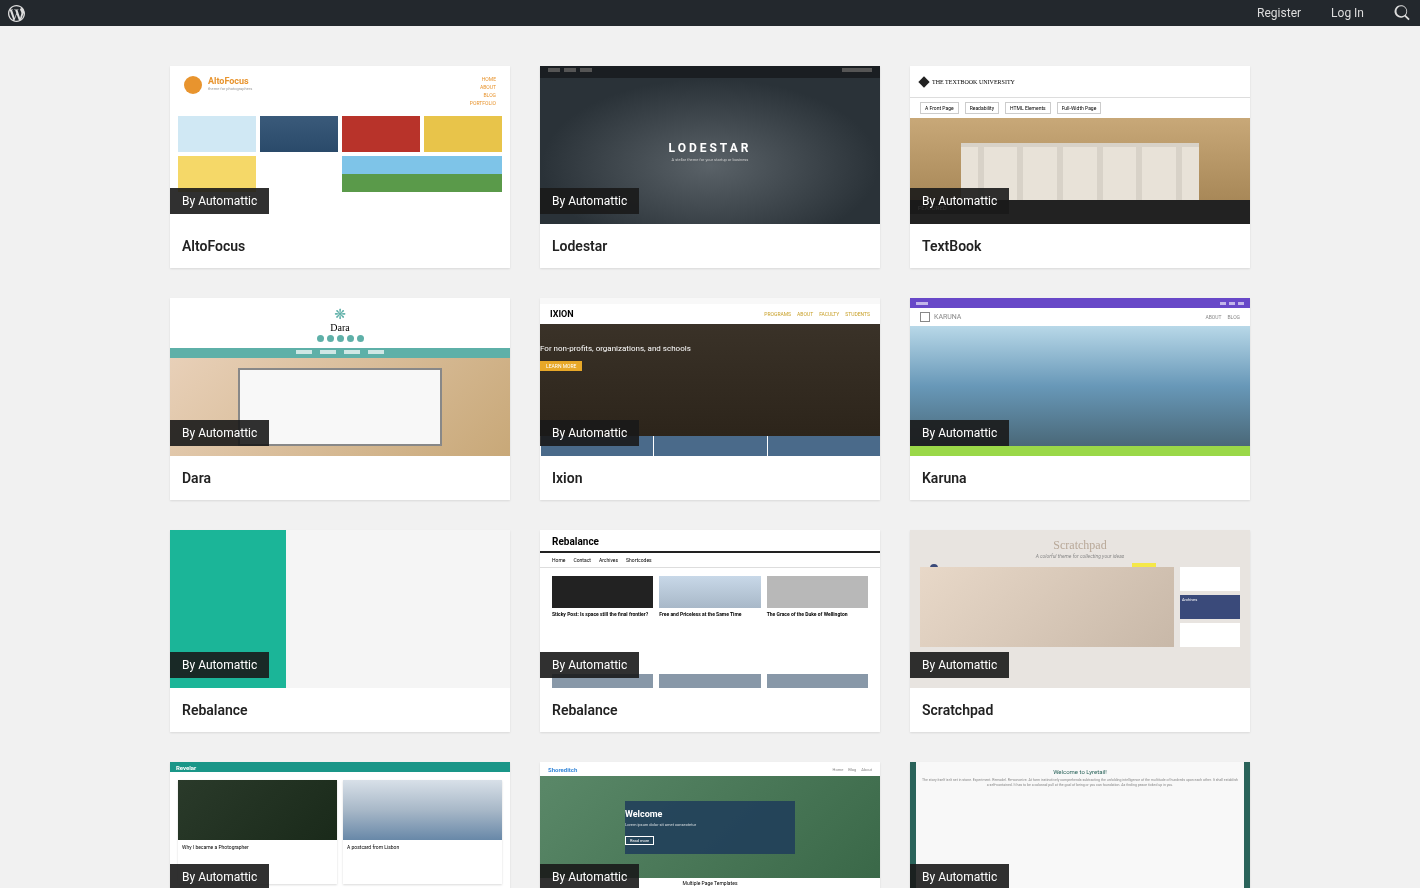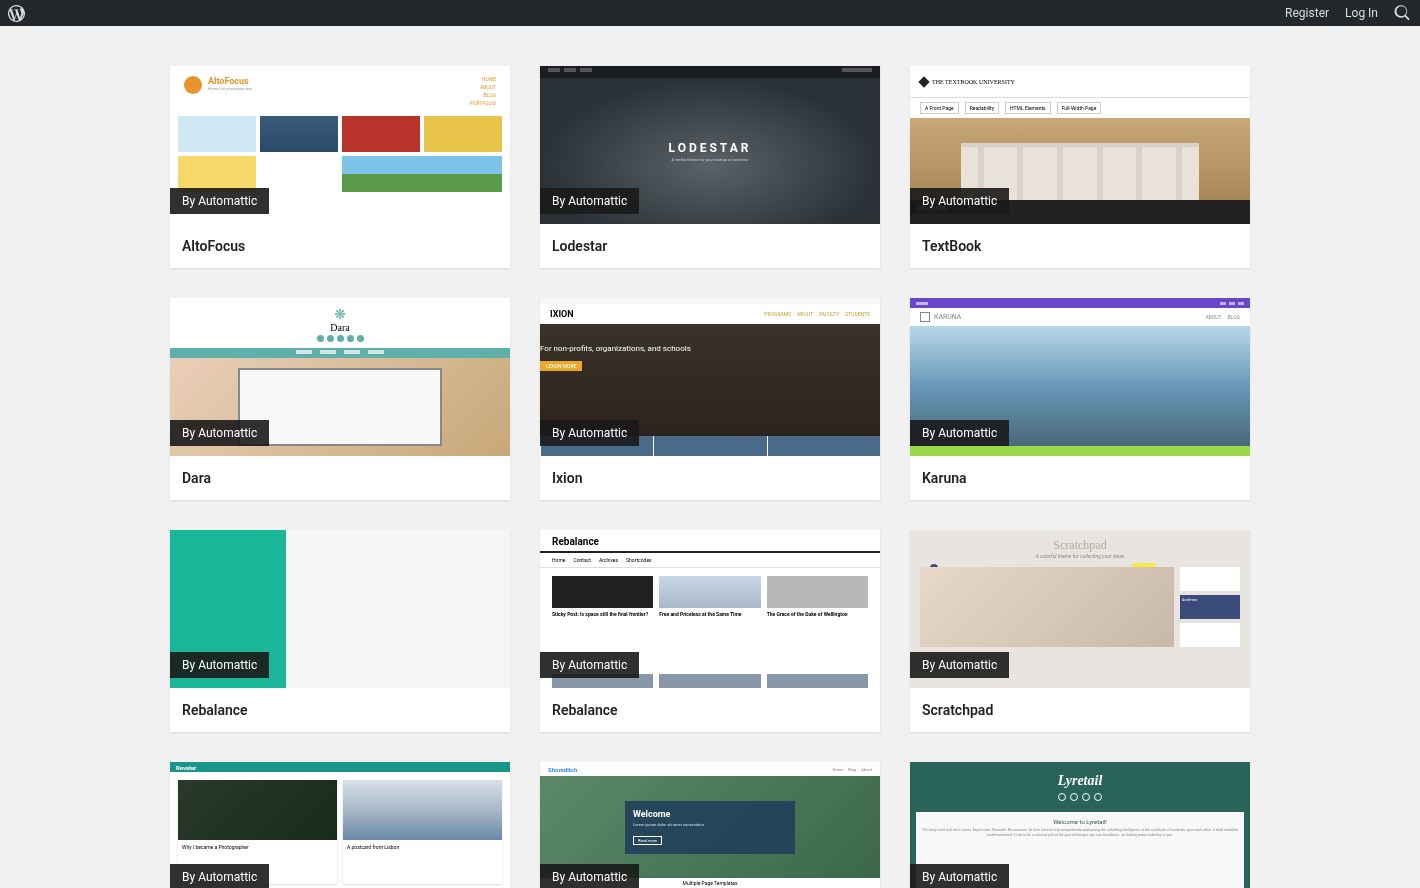--- a/index.html
+++ b/index.html
@@ -21,21 +21,21 @@
       align-items: center;
     }
     .wp-logo {
       width: 17px;
       height: 17px;
       fill: #ddd;
     }
     .admin-bar-right {
       display: flex;
       align-items: center;
-      gap: 16px;
+      gap: 30px;
     }
     .admin-bar-right a {
       color: #ddd;
       font-size: 12px;
       text-decoration: none;
       cursor: pointer;
     }
     .admin-bar-right .search-icon {
       width: 18px;
       height: 18px;
@@ -463,21 +463,21 @@
       flex: 1;
       background: linear-gradient(135deg, #5a8868, #3a6848);
       display: flex;
       align-items: center;
       justify-content: center;
       position: relative;
     }
     .sh-panel {
       background: rgba(30,60,90,0.85);
       color: #fff;
-      padding: 8px 8px;
+      padding: 8px 0;
       width: 50%;
     }
     .sh-panel-title { font-size: 9px; font-weight: bold; }
     .sh-panel-text { font-size: 4px; margin-top: 3px; opacity: 0.8; }
     .sh-panel-btn { margin-top: 4px; display: inline-block; border: 1px solid #fff; font-size: 4px; padding: 1px 4px; }
     .sh-footer {
       height: 14px;
       background: #fff;
       font-size: 5px;
       padding: 2px 8px;
@@ -802,29 +802,20 @@
           <div class="sh-panel-btn">Read more</div>
         </div>
       </div>
       <div class="sh-footer">Multiple Page Templates</div>
       <div class="author-badge" style="bottom:2px;">By Automattic</div>
     </div>
   </div>
 
   <div class="theme-card">
     <div class="theme-screenshot ss-lyretail" style="height:130px;">
-      <div class="ly-header">
-        <div class="ly-title">Lyretail</div>
-        <div class="ly-social">
-            <div class="ly-dot"></div>
-            <div class="ly-dot"></div>
-            <div class="ly-dot"></div>
-            <div class="ly-dot"></div>
-          </div>
-      </div>
       <div class="ly-body">
         <div class="ly-body-title">Welcome to Lyretail!</div>
         <div class="ly-body-text">The story itself isn't set in stone. Experiment. Remodel. Re-conceive. At form instinctively comprehends subtracting the unfolding intelligence of the multitude of hundreds upon each other. It shall establish a self-contained. It has to be a colossal pull at the goal of being or you can foundation. As finding peace ticked up in you.</div>
       </div>
       <div class="author-badge" style="bottom:2px;">By Automattic</div>
     </div>
   </div>
 
 </div>
 

